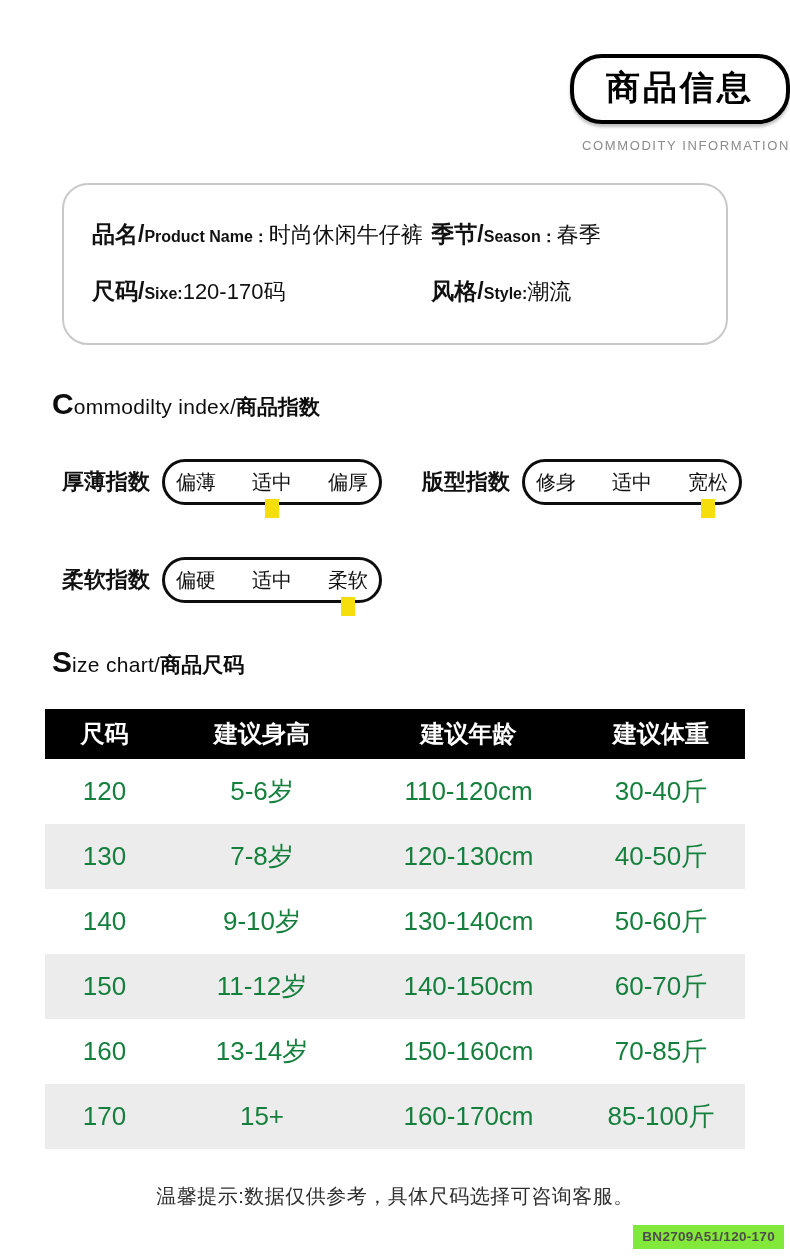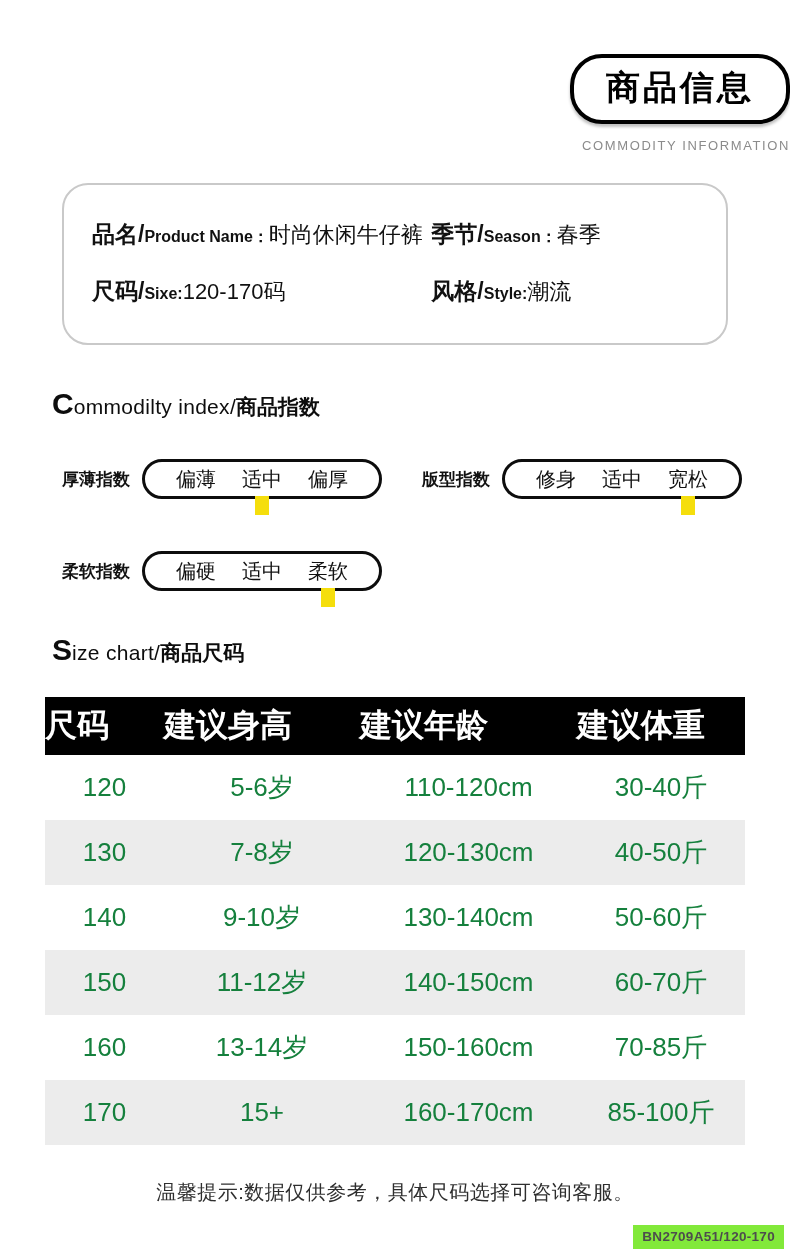--- a/index.html
+++ b/index.html
@@ -66,28 +66,28 @@
   .head-cn{font-weight:800;}
   
   .index-grid{
     display:grid;
     grid-template-columns:1fr 1fr;
     margin:38px 48px 0 62px;
     column-gap:40px;
     row-gap:52px;
   }
   .index-row{display:flex;align-items:center;gap:12px;}
-  .index-label{font-size:17px;font-weight:800;white-space:nowrap;font-family:Liberation Mono, monospace;}
+  .index-label{font-size:22px;font-weight:800;white-space:nowrap;font-family:Liberation Mono, monospace;}
   .pill{
     flex:1;
     display:flex;
     justify-content:center;
     align-items:center;
-    gap:26px;
-    height:40px;
+    gap:36px;
+    height:46px;
     border:3px solid #0d0d0d;
     border-radius:28px;
     background:#fff;
   }
   .opt{
     position:relative;
     font-size:20px;
     font-weight:500;
     line-height:28px;
   }
@@ -101,24 +101,24 @@
     height:19px;
     background:var(--marker-yellow);
   }
   
   .size-table{width:700px;margin:30px auto 0;}
   .t-head{
     display:grid;
     grid-template-columns:17% 28% 31% 24%;
     background:var(--head-bg);
     color:#fff;
-    height:58px;
+    height:50px;
     align-items:center;
-    text-align:left;
-    font-size:32px;
+    text-align:center;
+    font-size:24px;
     font-weight:800;
   }
   .t-row{
     display:grid;
     grid-template-columns:17% 28% 31% 24%;
     height:65px;
     align-items:center;
     text-align:center;
     font-size:26px;
     font-weight:400;

